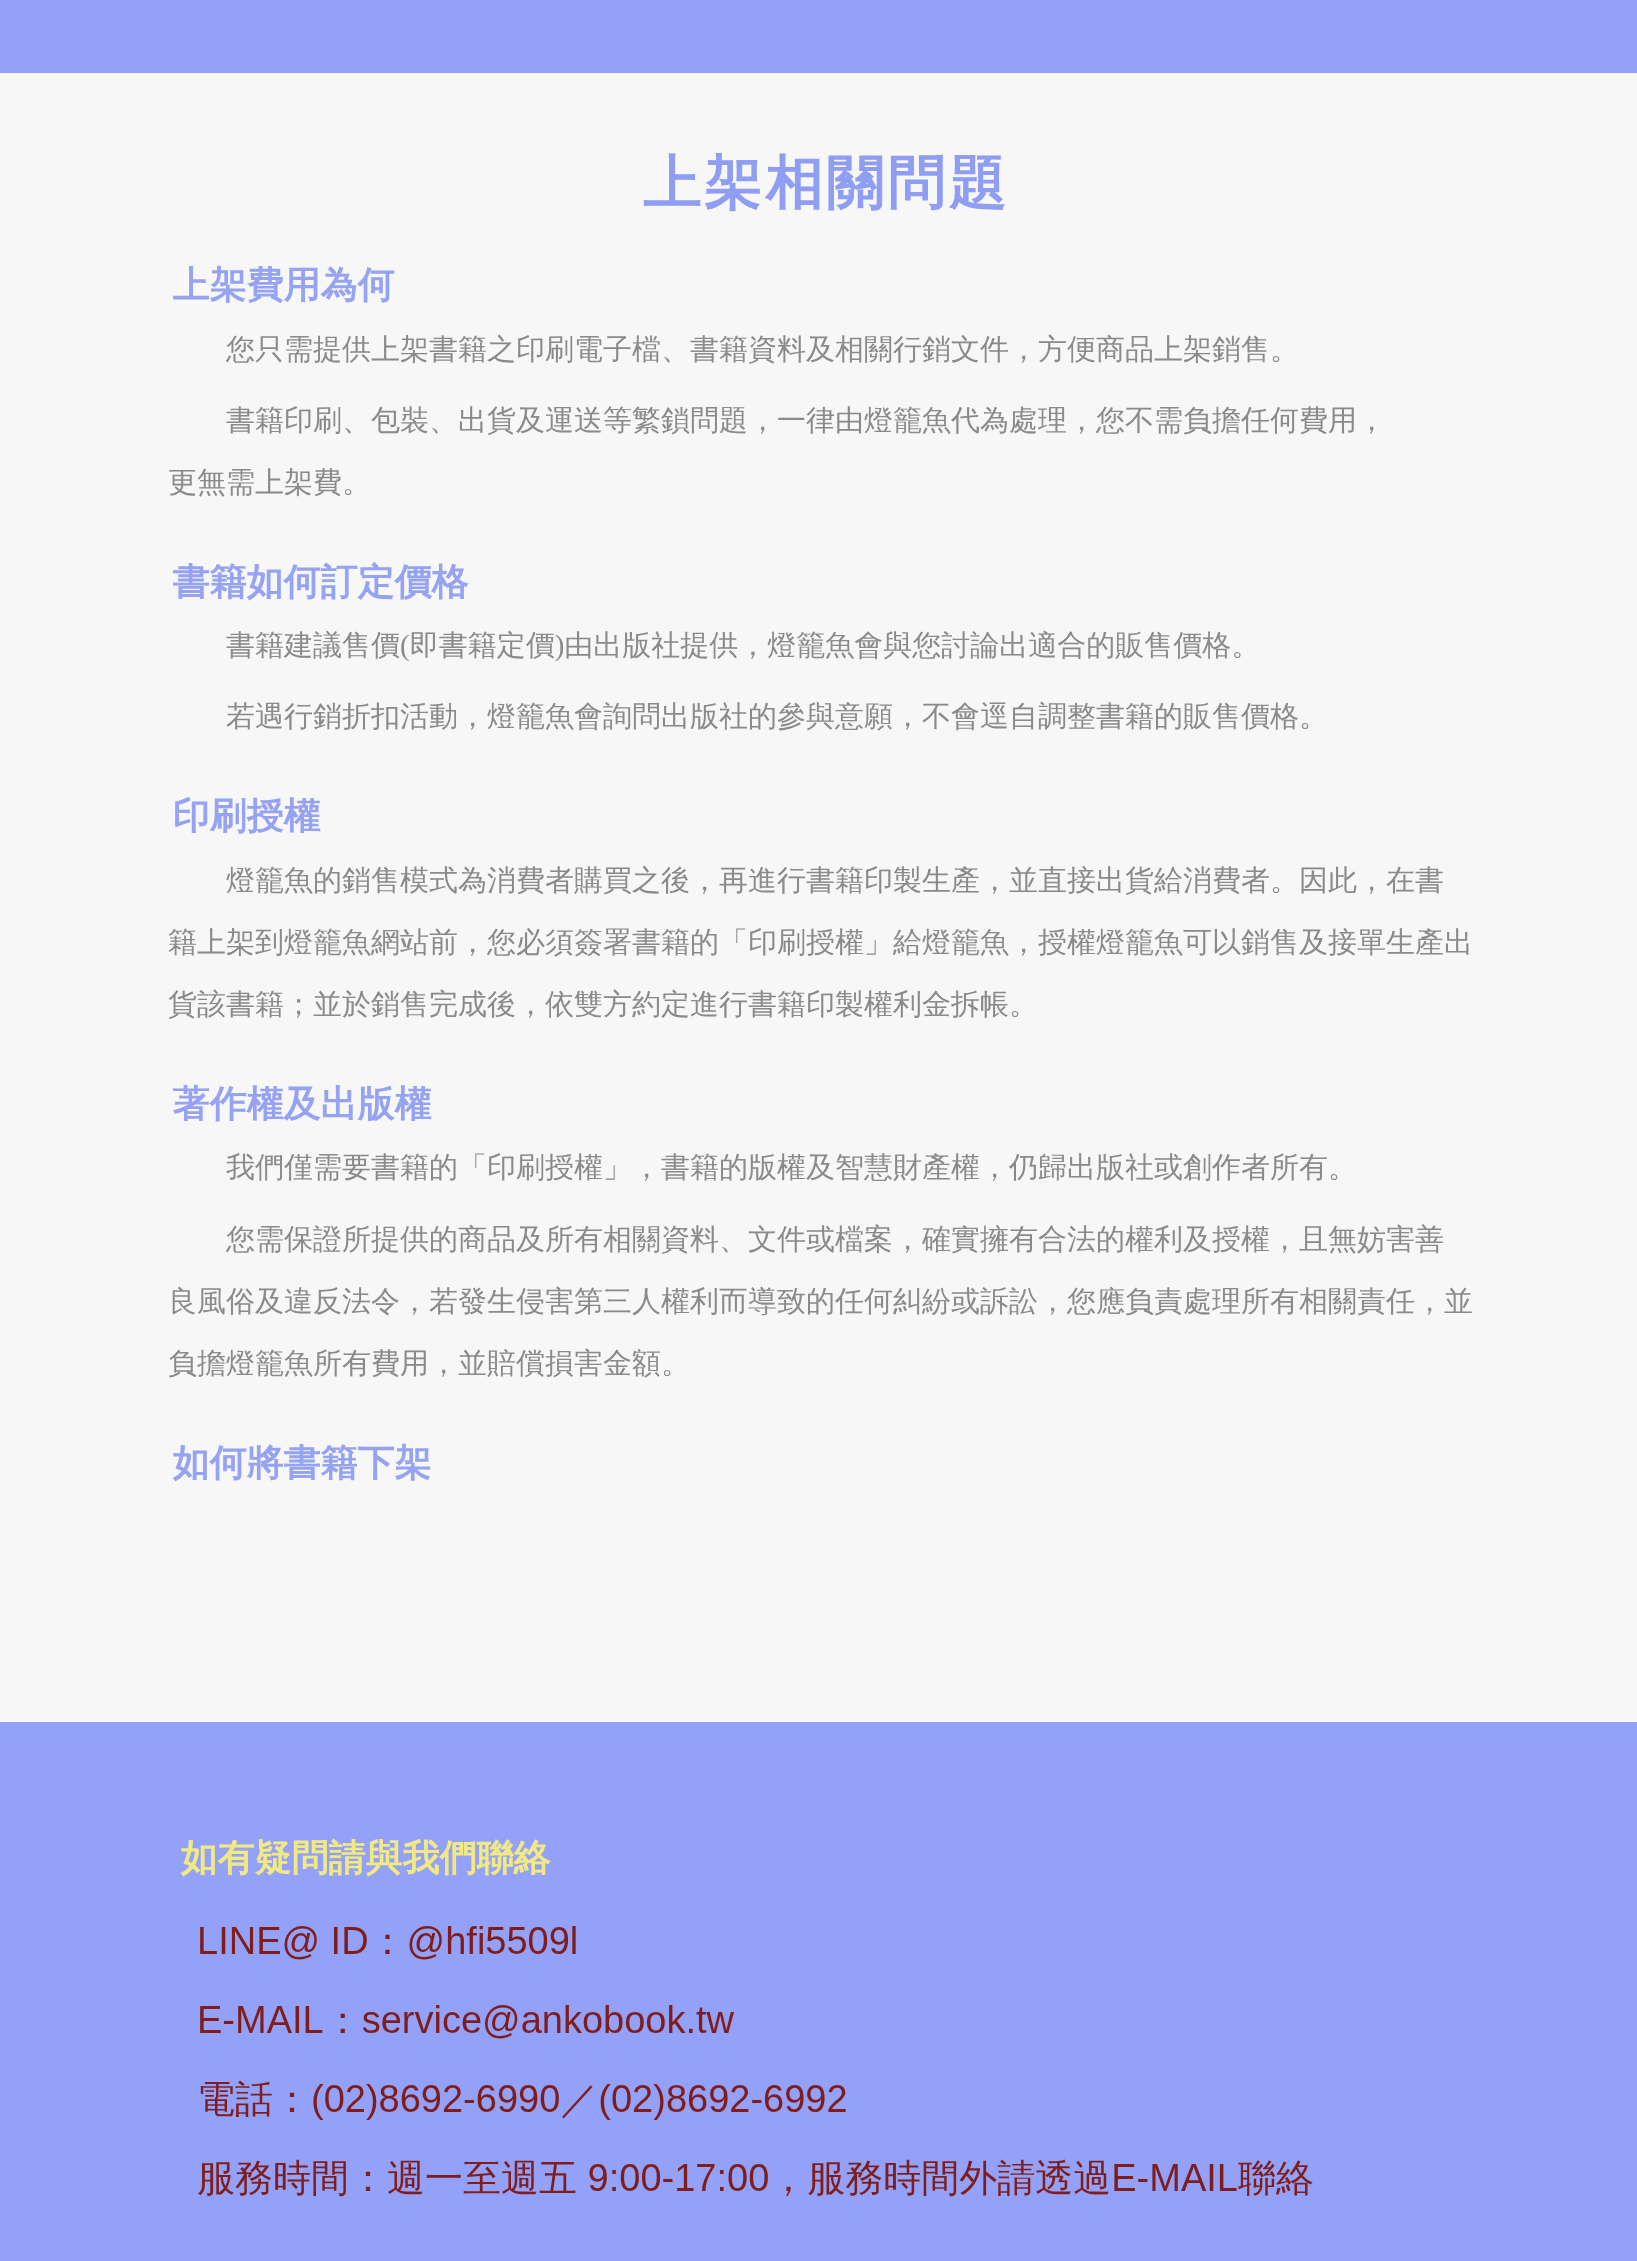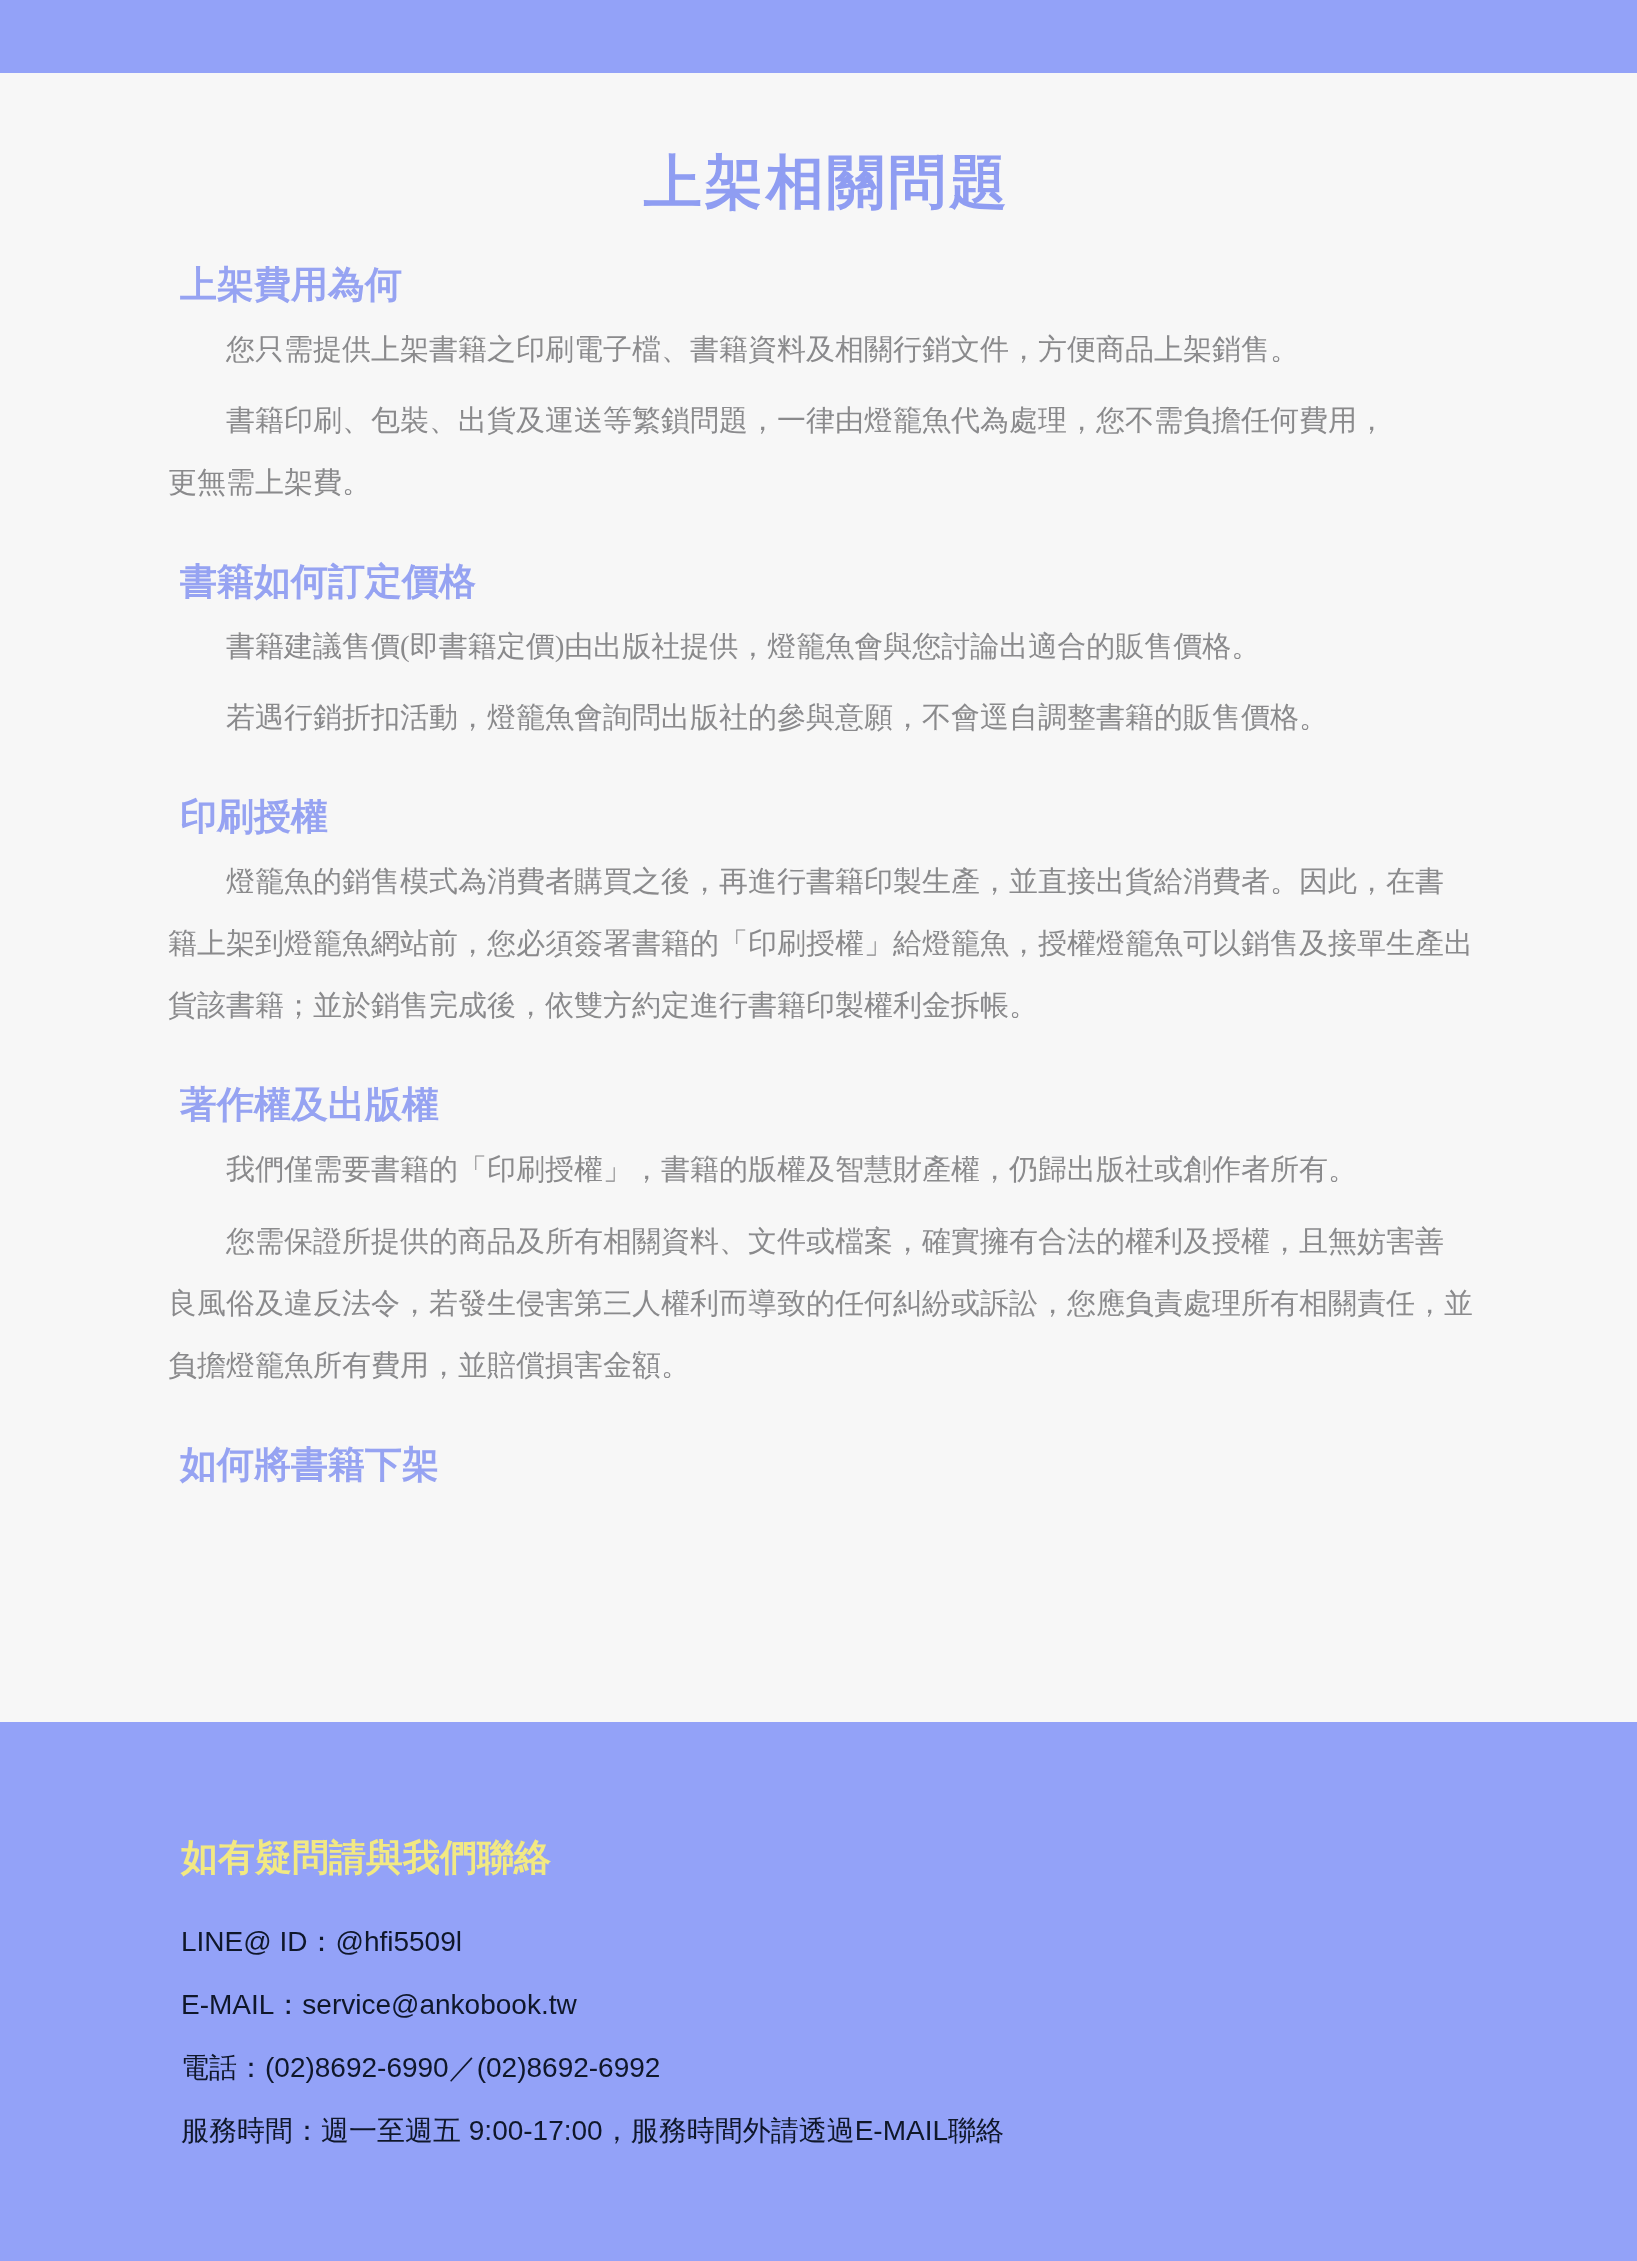--- a/index.html
+++ b/index.html
@@ -40,21 +40,21 @@
     line-height: 68px;
     font-weight: bold;
     text-align: center;
     color: #8f9df2;
     letter-spacing: 3.1px;
   }
   .faq-section {
     margin-top: 48px;
   }
   .section-title {
-    margin: 12px;
+    margin: 5px;
     font-size: 37px;
     line-height: 42px;
     font-weight: bold;
     color: #96a3f2;
   }
   .para {
     margin: 11.5px 0 0 0;
     font-size: 29px;
     color: #8a8a8c;
   }
@@ -79,24 +79,24 @@
     overflow: hidden;
   }
   .footer-title {
     margin: 0 0 31px 0;
     font-size: 37px;
     line-height: 42px;
     font-weight: bold;
     color: #f2e983;
   }
   .footer-line {
-    margin: 0;
-    font-size: 28px;
+    margin: 16px;
+    font-size: 38px;
     line-height: 63px;
-    color: #0f172a;
+    color: #7f1d1d;
     white-space: nowrap;
   }
 </style>
 </head>
 <body>
 
 <div class="page">
 
   <div class="top-banner"></div>
 

